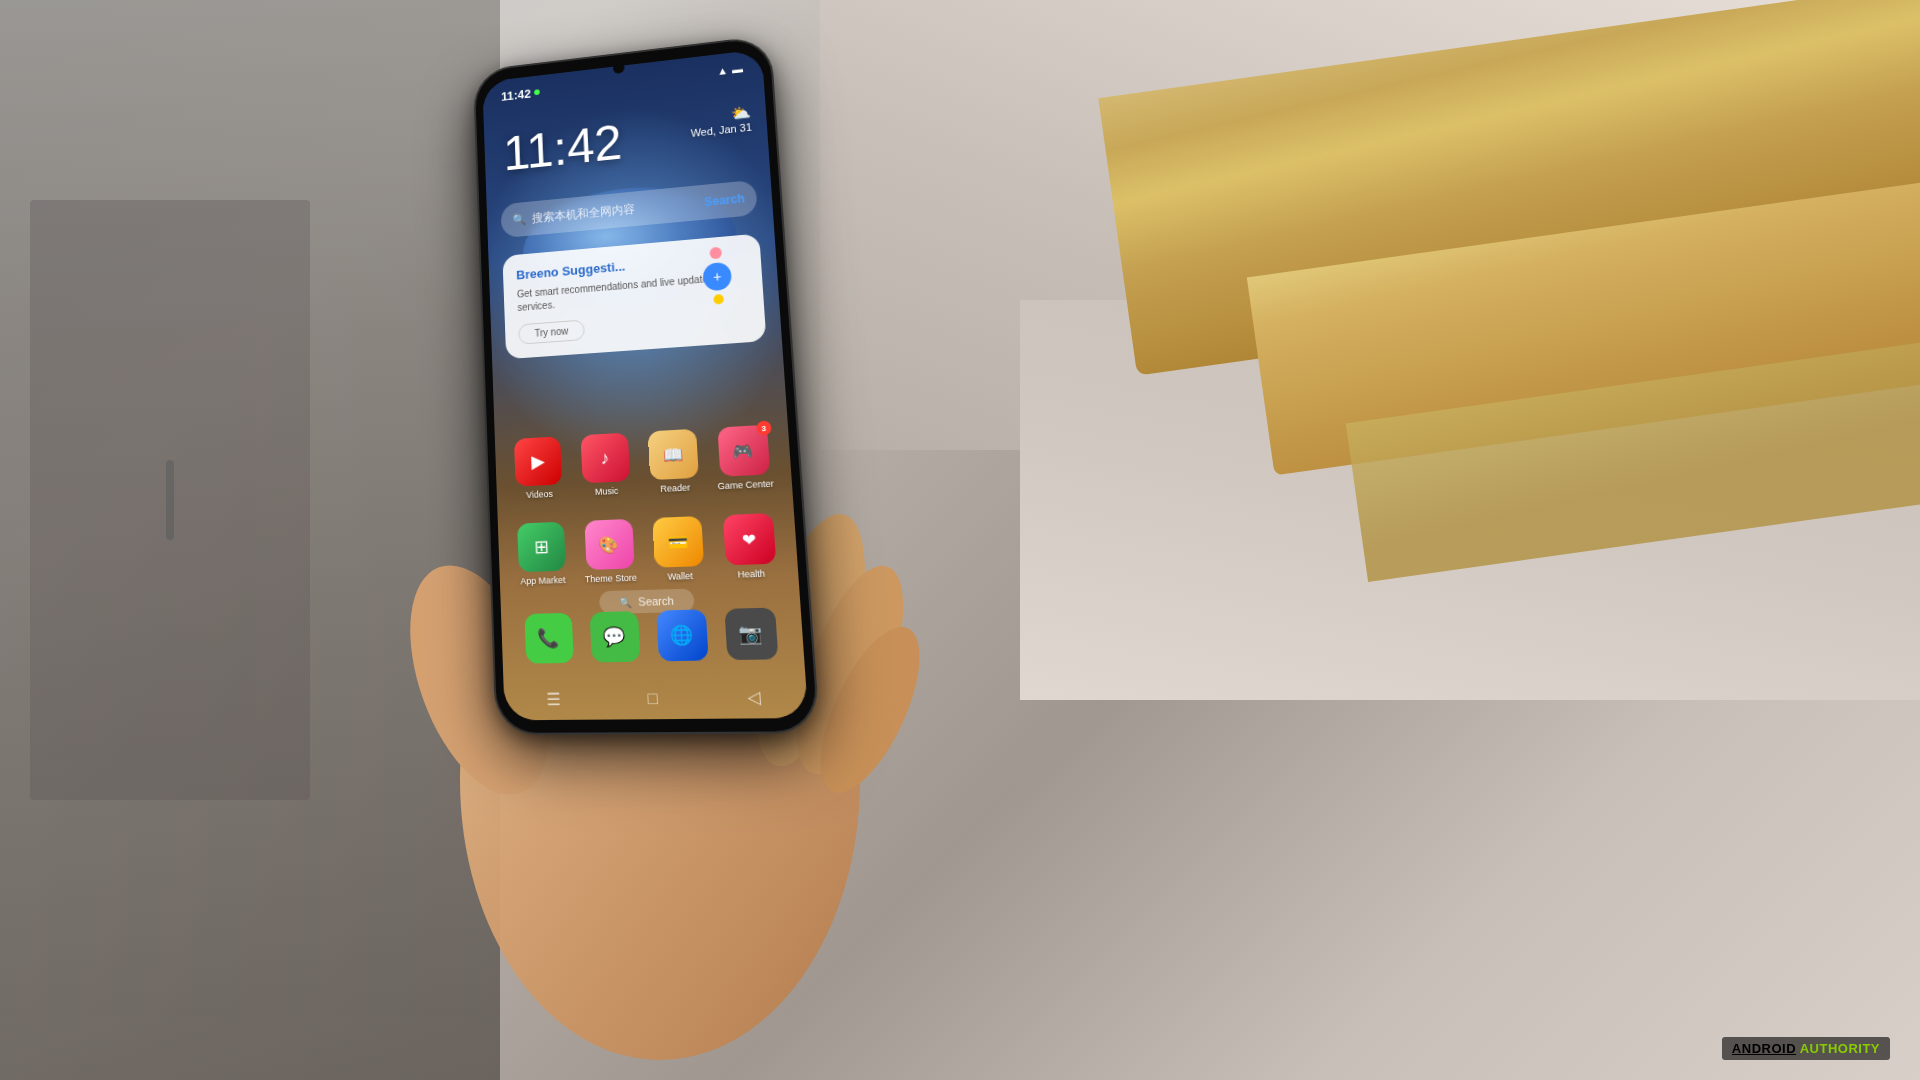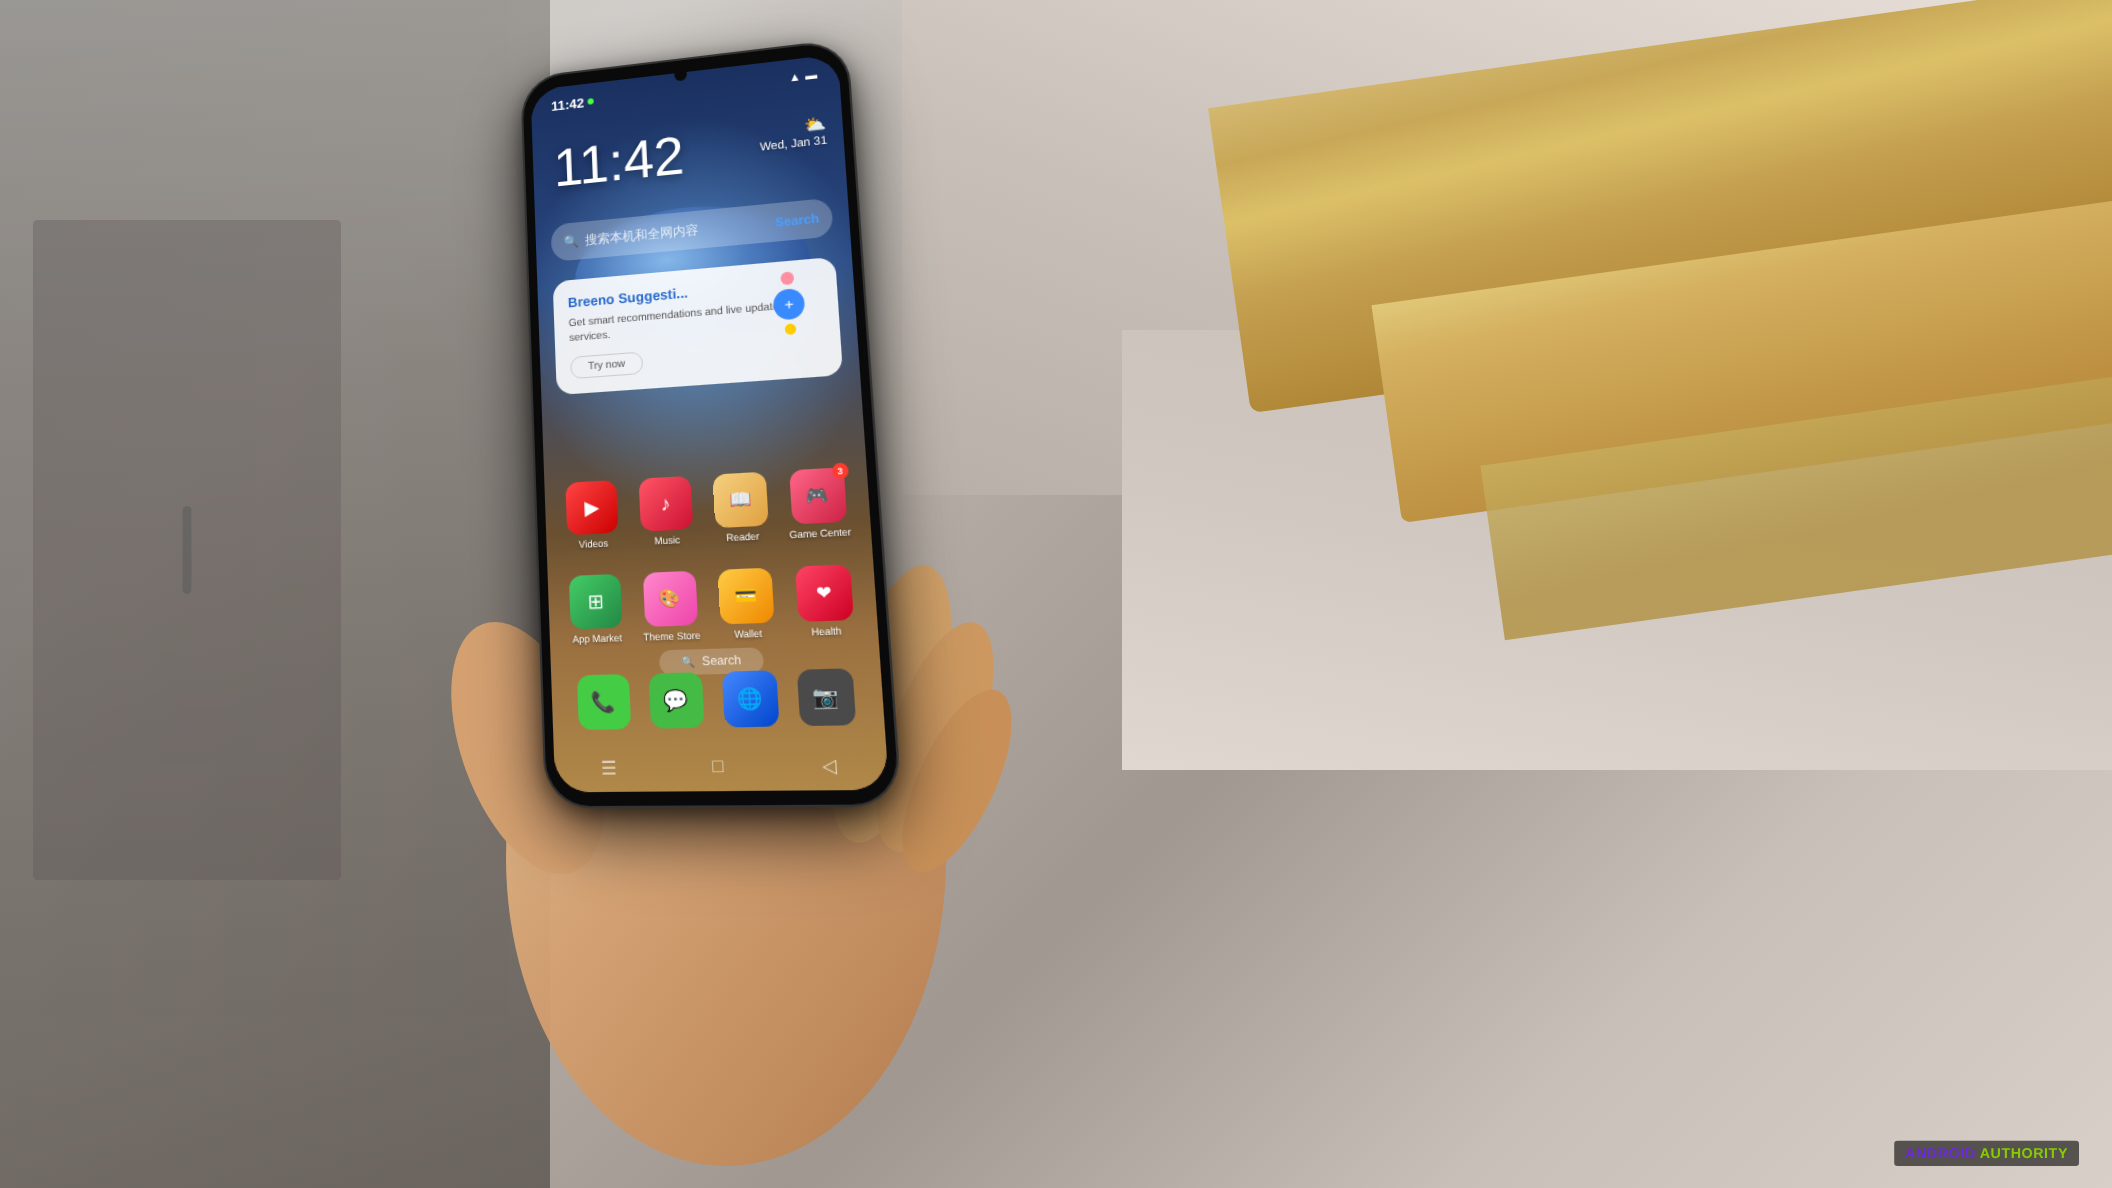--- a/index.html
+++ b/index.html
@@ -707,16 +707,16 @@
       <div class="nav-bar">
         <span class="nav-btn">☰</span>
         <span class="nav-btn">□</span>
         <span class="nav-btn">◁</span>
       </div>
 
     </div>
   </div>
 
   <div class="watermark">
-    <span style="color:#6d28d9;">ANDROID</span><span> AUTHORITY</span>
+    <span style="color:#000000;text-decoration:underline;">ANDROID</span><span> AUTHORITY</span>
   </div>
 
 </div>
 
 </body></html>

